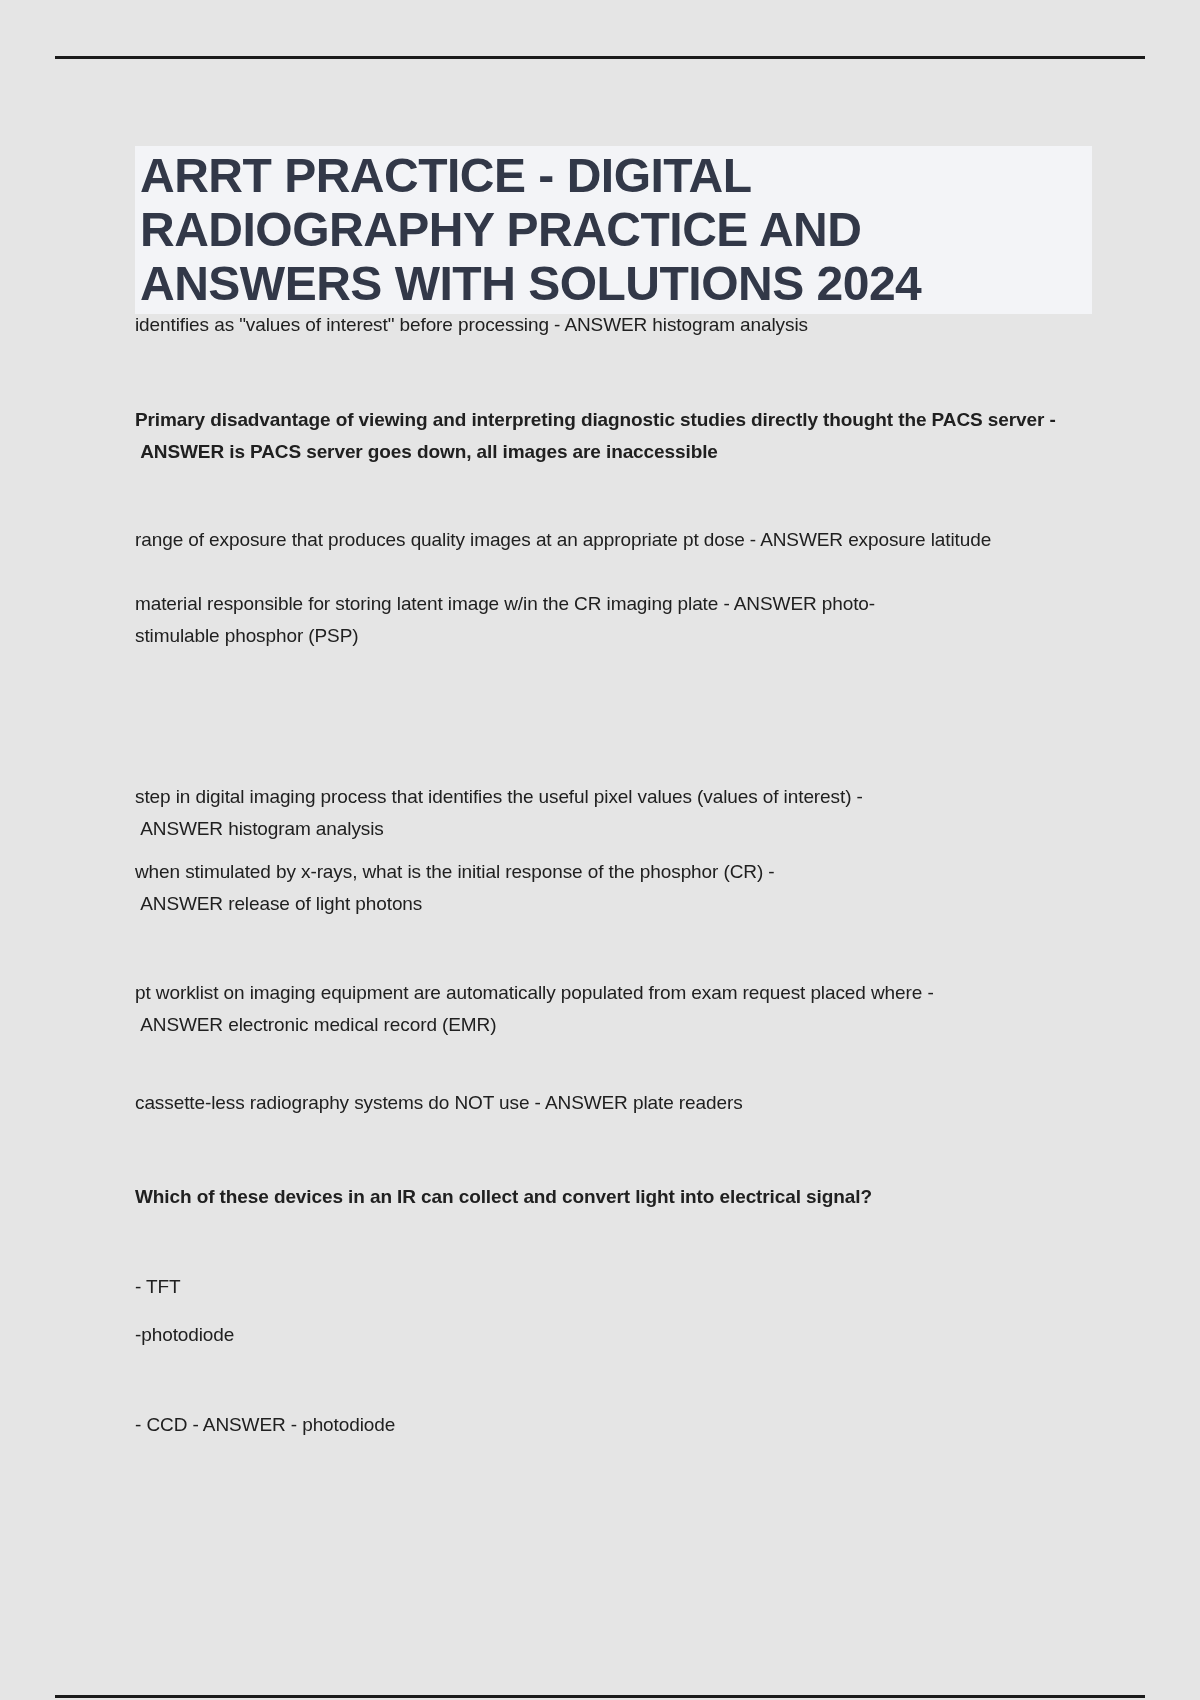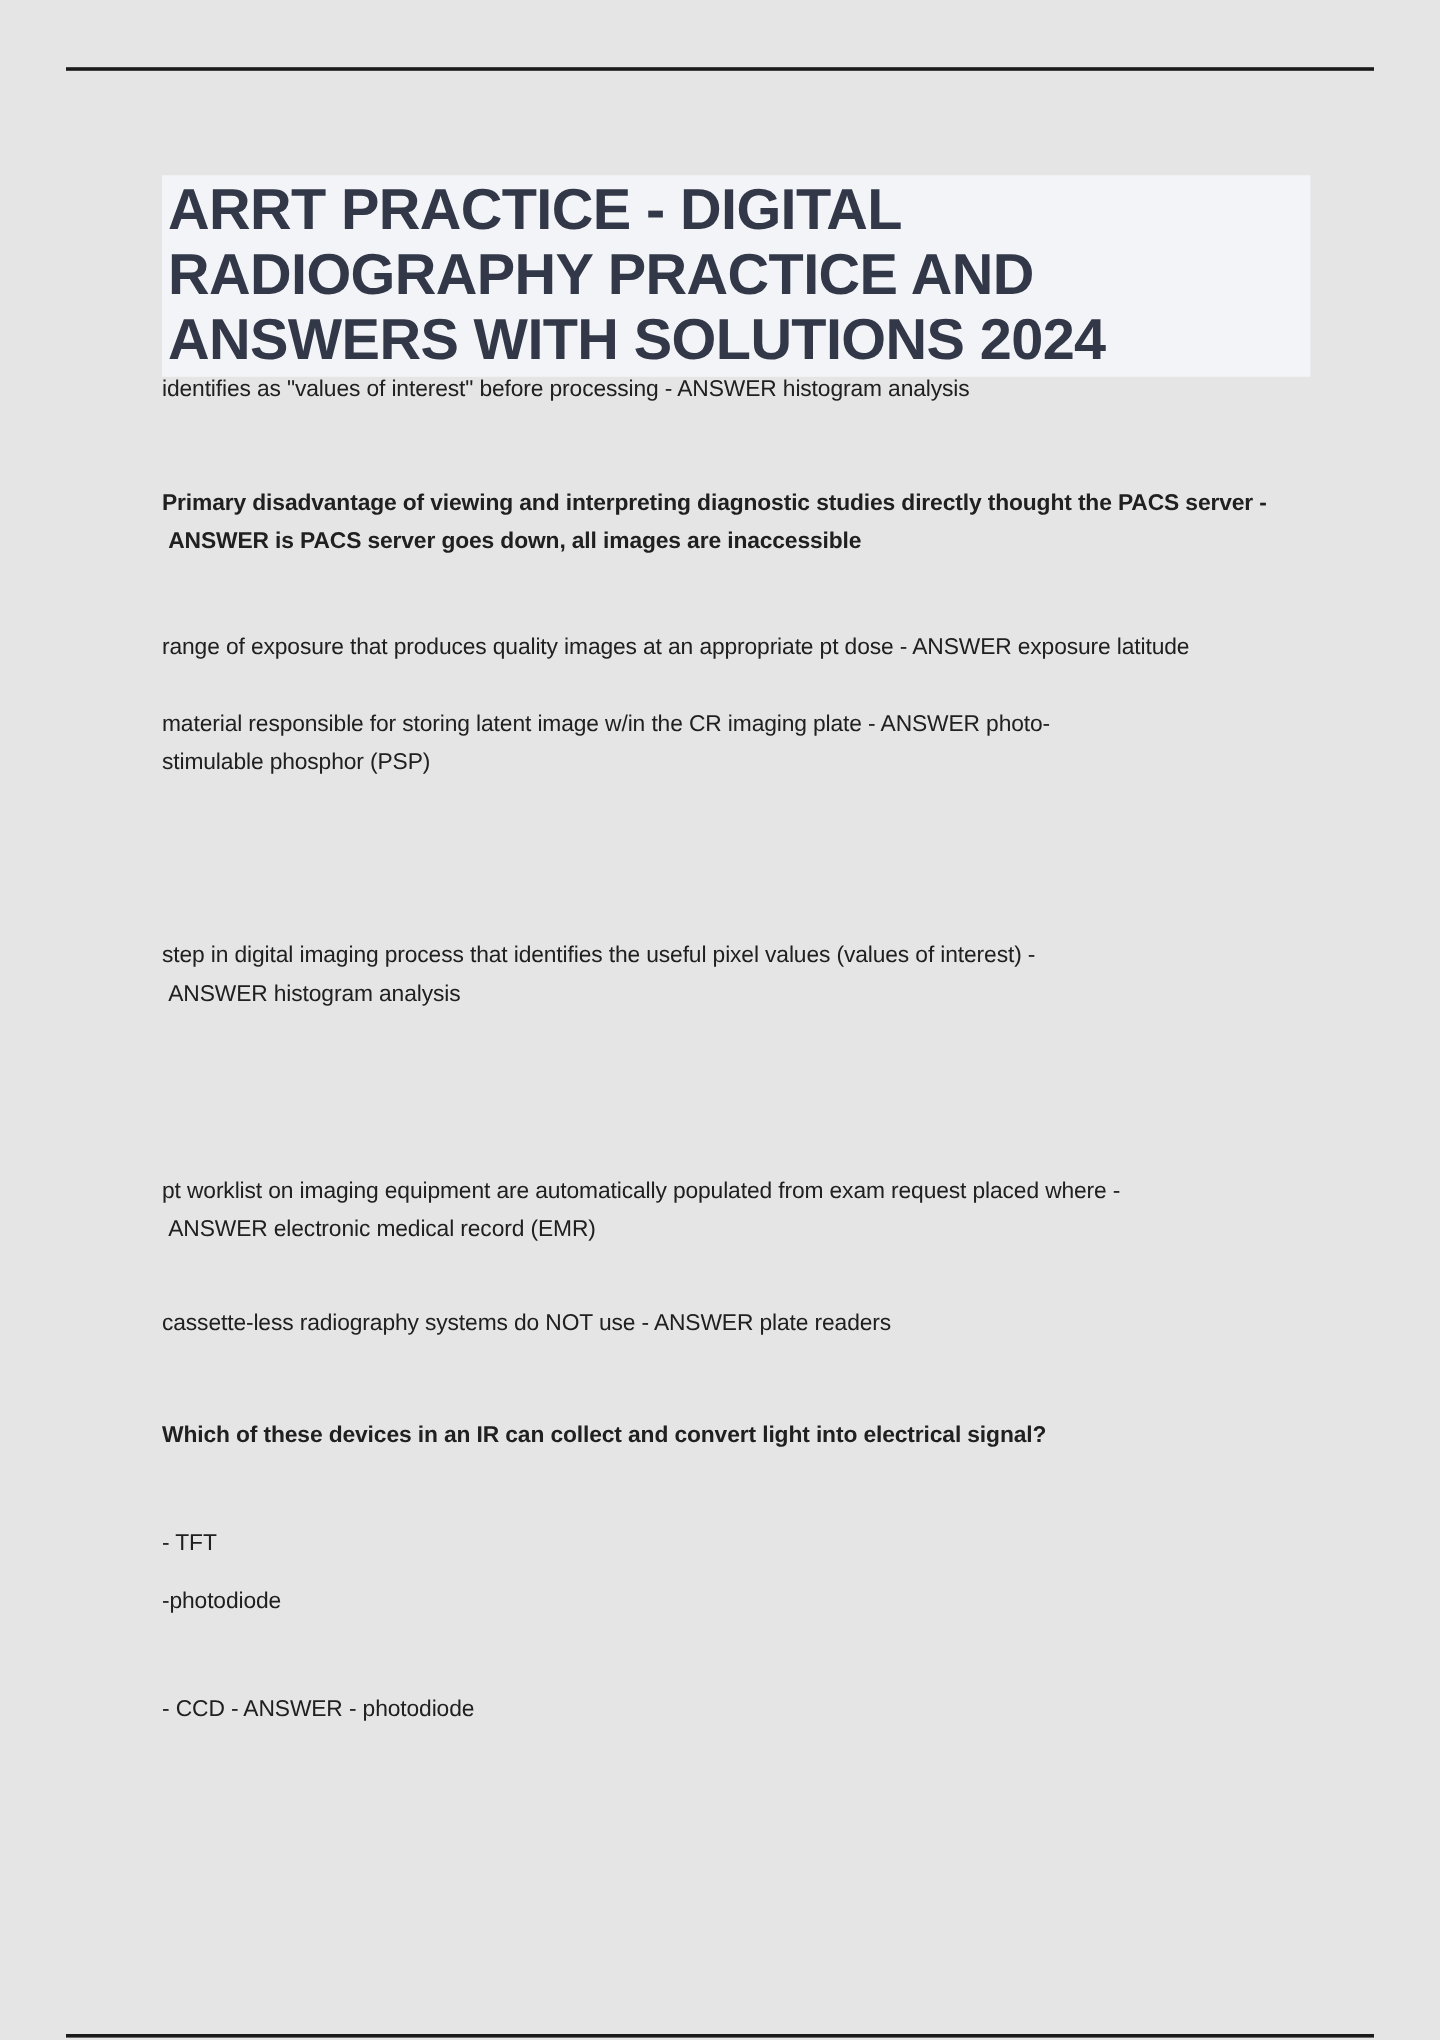--- a/index.html
+++ b/index.html
@@ -86,20 +86,22 @@
   </div>
 
   <div class="para p1">identifies as "values of interest" before processing - ANSWER histogram analysis</div>
   <div class="para p2">Primary disadvantage of viewing and interpreting diagnostic studies directly thought the PACS server -
  ANSWER is PACS server goes down, all images are inaccessible</div>
   <div class="para p3">range of exposure that produces quality images at an appropriate pt dose - ANSWER exposure latitude</div>
   <div class="para p4">material responsible for storing latent image w/in the CR imaging plate - ANSWER photo-
 stimulable phosphor (PSP)</div>
   <div class="para p5">step in digital imaging process that identifies the useful pixel values (values of interest) -
  ANSWER histogram analysis</div>
+  <div class="para p6">when stimulated by x-rays, what is the initial response of the phosphor (CR) -
+ ANSWER release of light photons</div>
   <div class="para p7">pt worklist on imaging equipment are automatically populated from exam request placed where -
  ANSWER electronic medical record (EMR)</div>
   <div class="para p8">cassette-less radiography systems do NOT use - ANSWER plate readers</div>
   <div class="para p9">Which of these devices in an IR can collect and convert light into electrical signal?</div>
 
   <div class="para o2">-photodiode</div>
   <div class="para o1">- TFT</div>
   <div class="para o4">- CCD - ANSWER - photodiode</div>
 
   <div class="rule rule-bottom"></div>

